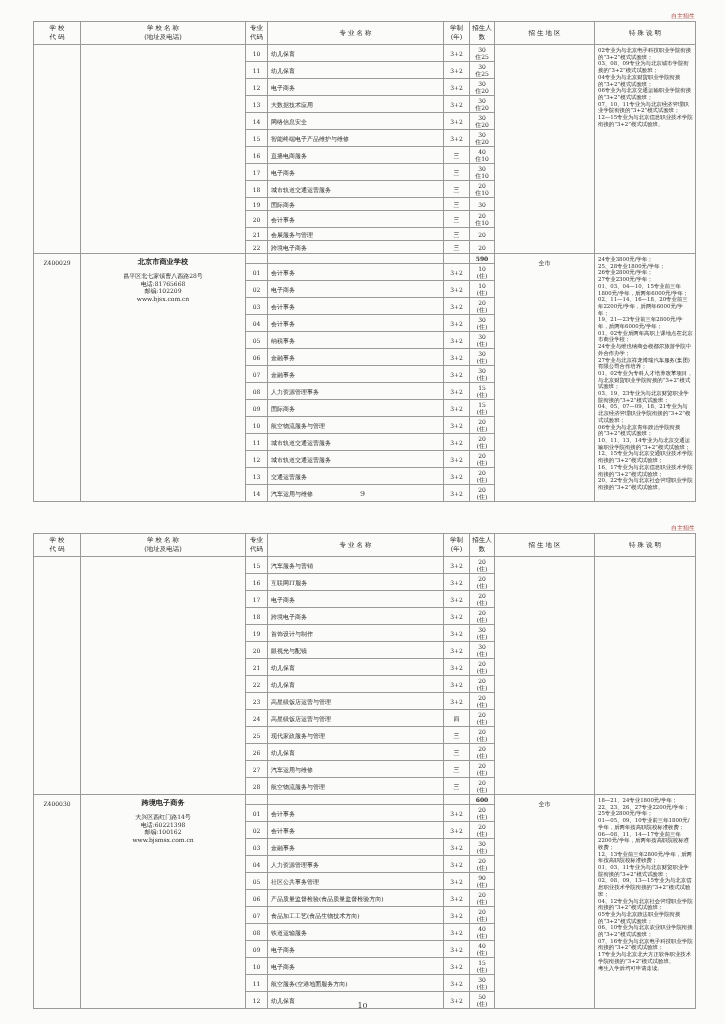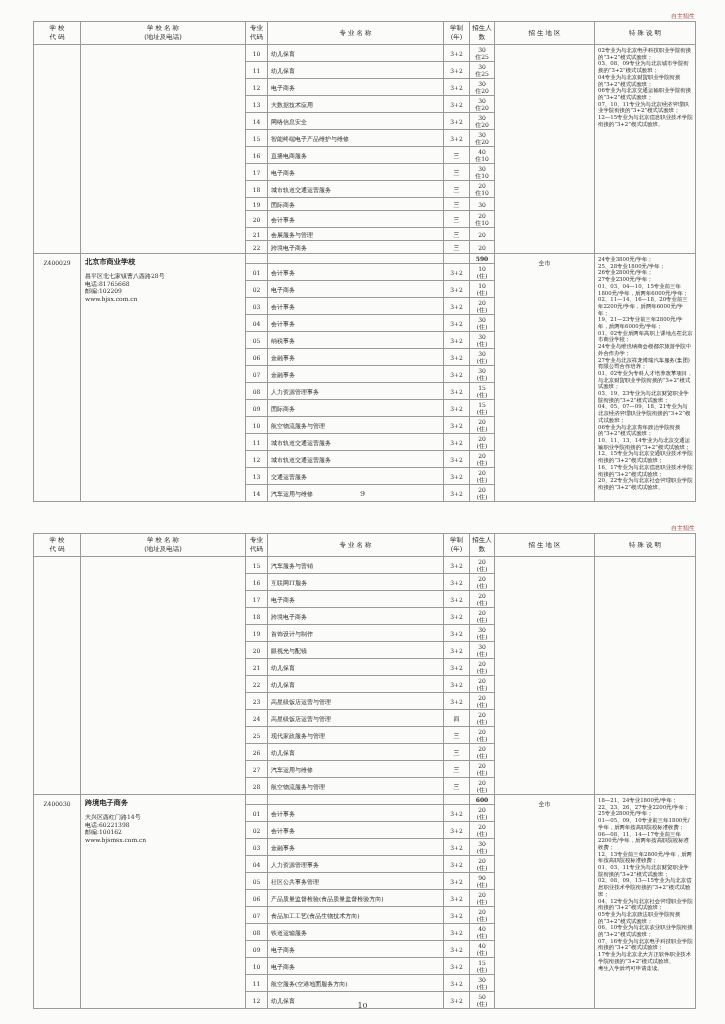--- a/index.html
+++ b/index.html
@@ -48,21 +48,21 @@
   .subheader-row td { height:10px; }
   td.c-mname { text-align:left; padding-left:3px; }
   td.c-notes {
     text-align:left; vertical-align:top;
     font-size:5.4px; line-height:6.7px;
     padding:2px 2px 2px 3px;
   }
   td.c-region { vertical-align:top; padding-top:5px; }
   td.school-code { vertical-align:top; padding-top:5px; }
   td.school-info {
-    text-align:left; vertical-align:top;
+    text-align:center; vertical-align:top;
     font-size:6px; line-height:7.4px;
     padding:4px 4px;
   }
   .sname { font-weight:bold; font-size:7.2px; margin-bottom:7px; }
   .total { font-weight:bold; }
   .note-line { margin:0; }
   .pageno {
     position:absolute; bottom:14px; left:0;
     width:100%; text-align:center;
     font-size:8px; color:#3a3a3a;

